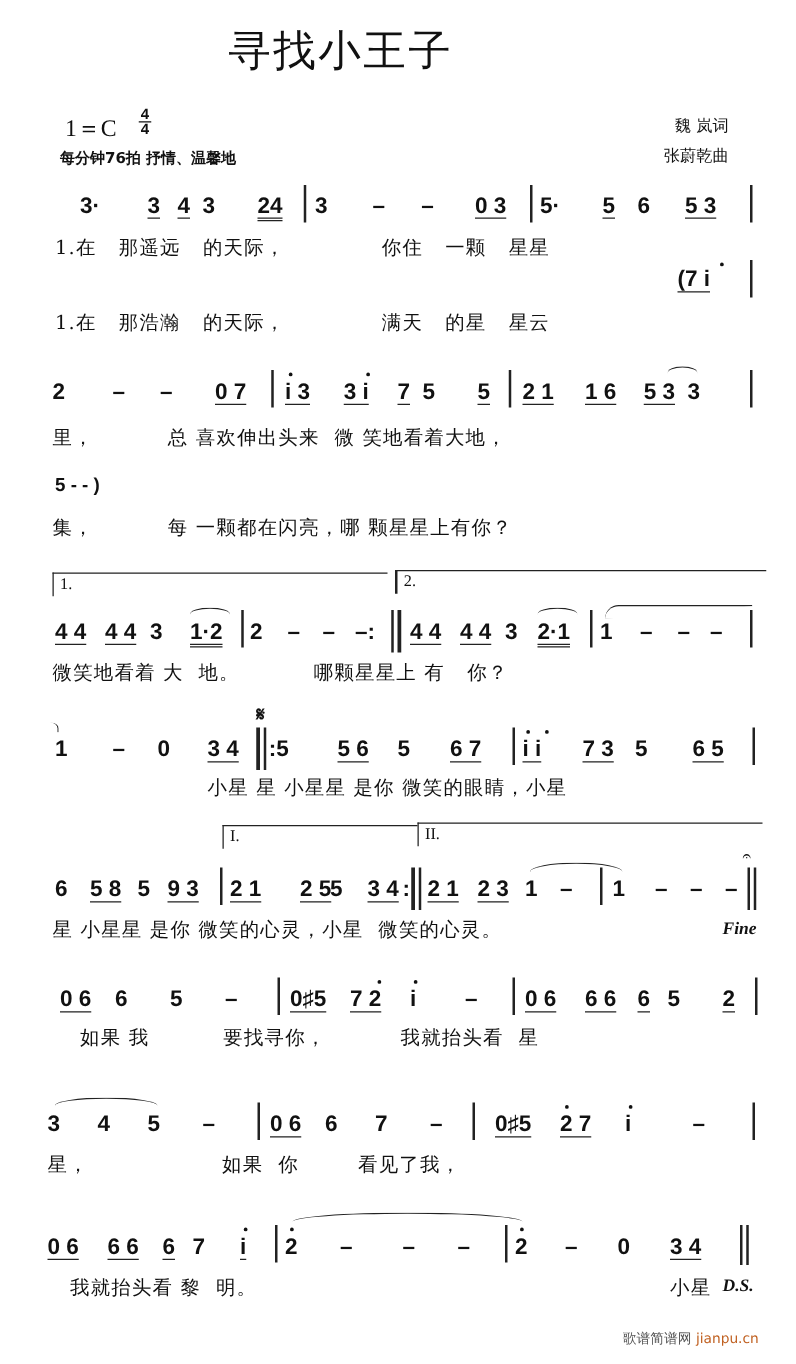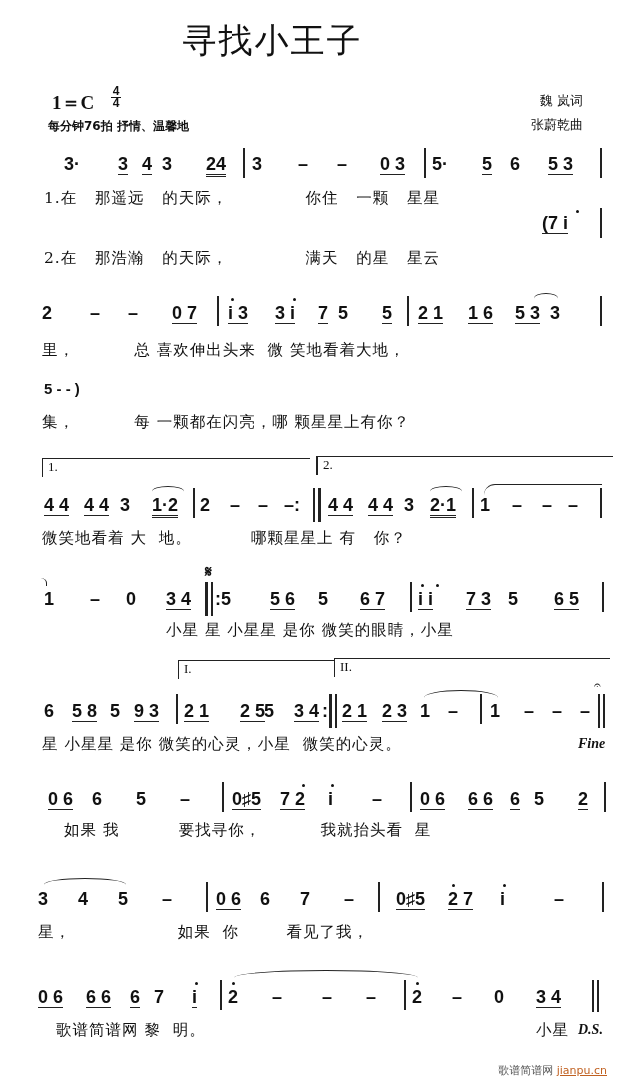--- a/index.html
+++ b/index.html
@@ -1,35 +1,35 @@
 <!DOCTYPE html>
 <html><head>
 <meta charset="utf-8">
 <style>
   html, body { margin: 0; padding: 0; background: #ffffff; }
   body { width: 637px; height: 1091px; position: relative; overflow: hidden;
          font-family: "DejaVu Sans", sans-serif; color: #111; }
   .abs { position: absolute; }
   .title { left: 0; width: 545px; top: 18px; text-align: center; font-size: 34px; letter-spacing: 2px; }
-  .key { left: 52px; top: 90px; font-family: "Liberation Serif", serif; font-size: 19px; font-weight: bold; text-align: center; }
+  .key { left: 52px; top: 90px; font-family: "Liberation Serif", serif; font-size: 19px; font-weight: normal; text-align: center; }
   .timesig { left: 111px; top: 86px; font-family: "Liberation Sans", sans-serif; font-size: 12px; font-weight: bold; line-height: 11px; text-align: center; }
   .timesig .ts-line { border-top: 1px solid #111; width: 10px; }
   .tempo { left: 48px; top: 118px; font-size: 12px; font-weight: bold; }
   .credit { right: 54px; font-size: 13px; text-align: right; }
   .n { position: absolute; font-family: "Liberation Sans", sans-serif; font-weight: bold; font-size: 18px; line-height: 18px; }
   .n.u1 { border-bottom: 1.5px solid #222; padding-bottom: 1px; }
   .n.u2 { border-bottom: 3.5px double #222; padding-bottom: 1px; }
   .dot-hi { position: absolute; width: 3px; height: 3px; background: #111; border-radius: 50%; }
   .bar { position: absolute; width: 1.5px; background: #222; }
   .lyr { position: absolute; font-family: "DejaVu Serif", serif; font-size: 15.5px; letter-spacing: 1px; white-space: pre; }
   .volta { position: absolute; border-top: 1px solid #222; border-left: 1px solid #222; font-family: "Liberation Serif", serif; font-size: 13px; padding-left: 5px; height: 18px; }
   .slur { position: absolute; border-top: 1.5px solid #222; border-radius: 50% 50% 0 0; height: 10px; }
   .ital { position: absolute; font-family: "Liberation Serif", serif; font-style: italic; font-weight: bold; font-size: 14px; }
   .wm { right: 30px; top: 1063px; font-size: 11px; color: #555; }
-  .wm .site { color: #c06020; text-decoration: underline; }
+  .wm .site { color: #c06020; }
 </style>
 </head>
 <body>
 
 <div class="abs title">寻找小王子</div>
 <div class="abs key">1＝C</div>
 <div class="abs timesig">
   <div>4</div>
   <div class="ts-line"></div>
   <div>4</div>
@@ -52,21 +52,21 @@
   <div class="bar" style="left:424px;top:148px;height:30px"></div>
   <span class="n" style="left:432px;top:155px">5·</span>
   <span class="n u1" style="left:482px;top:155px">5</span>
   <span class="n" style="left:510px;top:155px">6</span>
   <span class="n u1" style="left:548px;top:155px">5 3</span>
   <div class="bar" style="left:600px;top:148px;height:30px"></div>
   <div class="lyr" style="left:44px;top:188px">1.在   那遥远   的天际，             你住   一颗   星星</div>
   <span class="n u1" style="left:542px;top:214px">(7 i</span>
   <div class="dot-hi" style="left:576px;top:210px"></div>
   <div class="bar" style="left:600px;top:208px;height:30px"></div>
-  <div class="lyr" style="left:44px;top:248px">2.在   那浩瀚   的天际，             满天   的星   星云</div>
+  <div class="lyr" style="left:44px;top:248px">1.在   那浩瀚   的天际，             满天   的星   星云</div>
 </div>
 
 <div>
   <span class="n" style="left:42px;top:304px">2</span>
   <span class="n" style="left:90px;top:304px">–</span>
   <span class="n" style="left:128px;top:304px">–</span>
   <span class="n u1" style="left:172px;top:304px">0 7</span>
   <div class="bar" style="left:217px;top:296px;height:30px"></div>
   <span class="n u1" style="left:228px;top:304px">i 3</span>
   <div class="dot-hi" style="left:231px;top:298px"></div>
@@ -232,21 +232,21 @@
   <span class="n" style="left:322px;top:988px">–</span>
   <span class="n" style="left:366px;top:988px">–</span>
   <div class="bar" style="left:404px;top:980px;height:30px"></div>
   <span class="n" style="left:412px;top:988px">2</span>
   <div class="dot-hi" style="left:416px;top:982px"></div>
   <span class="n" style="left:452px;top:988px">–</span>
   <span class="n" style="left:494px;top:988px">0</span>
   <span class="n u1" style="left:536px;top:988px">3 4</span>
   <div class="bar" style="left:592px;top:980px;height:32px;width:1.5px"></div>
   <div class="bar" style="left:597px;top:980px;height:32px;width:1.5px"></div>
-  <div class="lyr" style="left:56px;top:1020px">歌谱简谱网 黎  明。</div>
+  <div class="lyr" style="left:56px;top:1020px">我就抬头看 黎  明。</div>
   <div class="lyr" style="left:536px;top:1020px">小星</div>
   <div class="ital" style="left:578px;top:1022px">D.S.</div>
 </div>
 
 <div class="abs wm">
   <span>歌谱简谱网</span>
   <span class="site">jianpu.cn</span>
 </div>
 
 </body></html>

